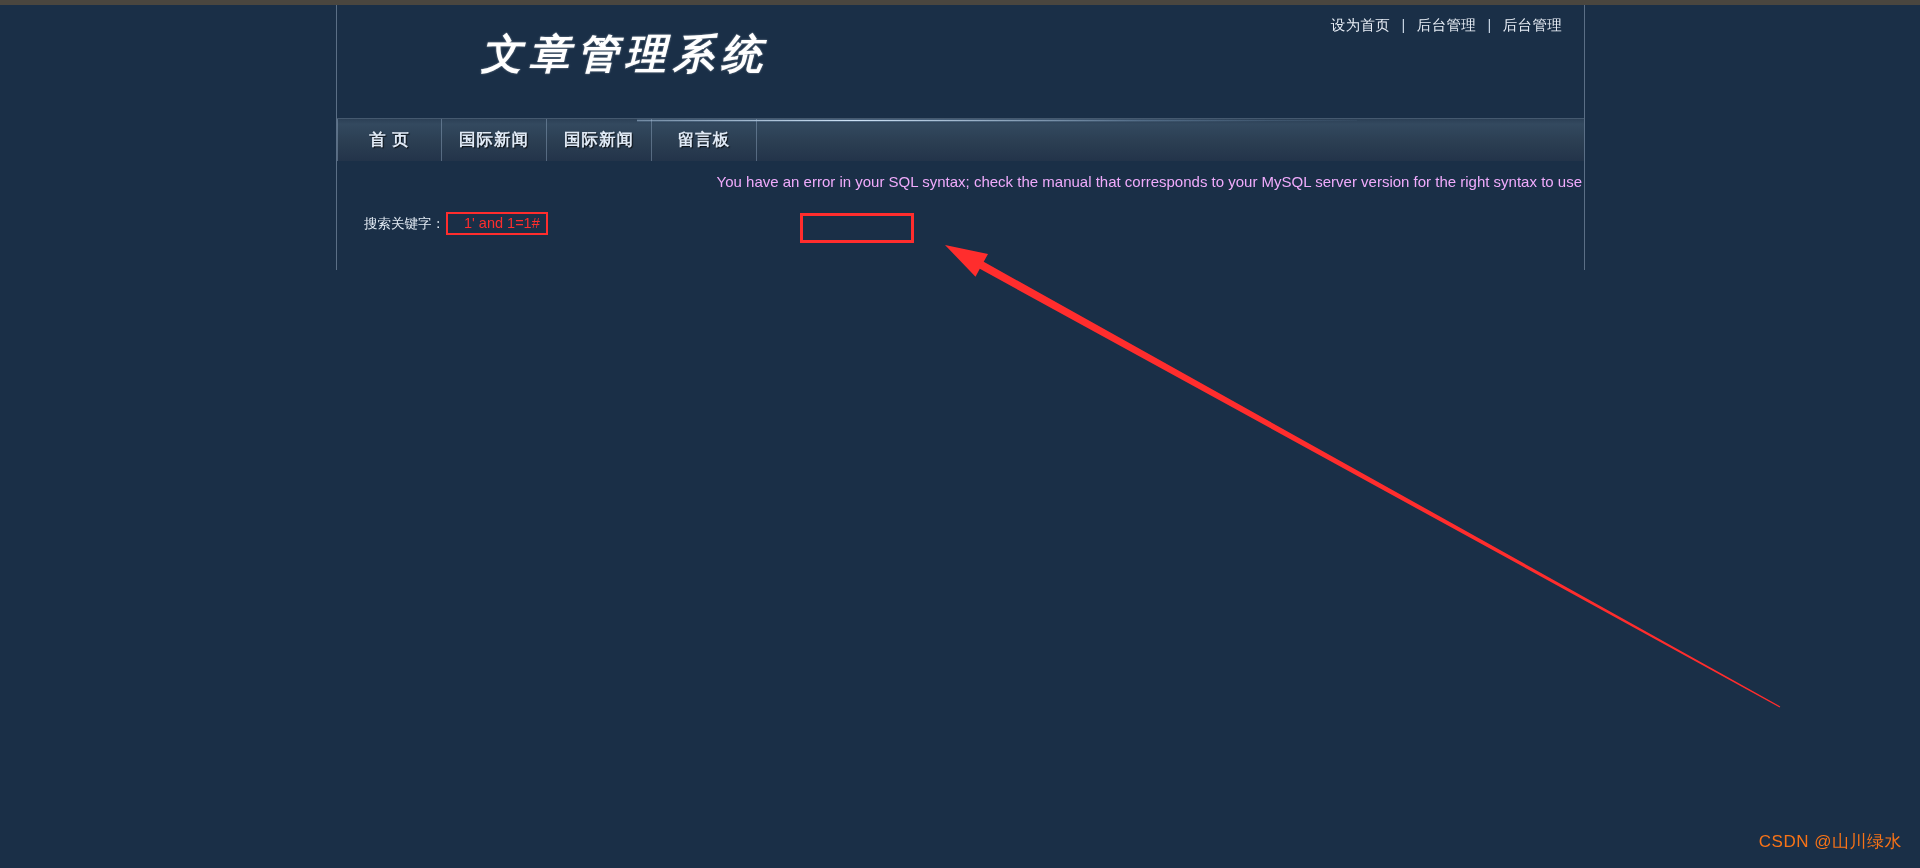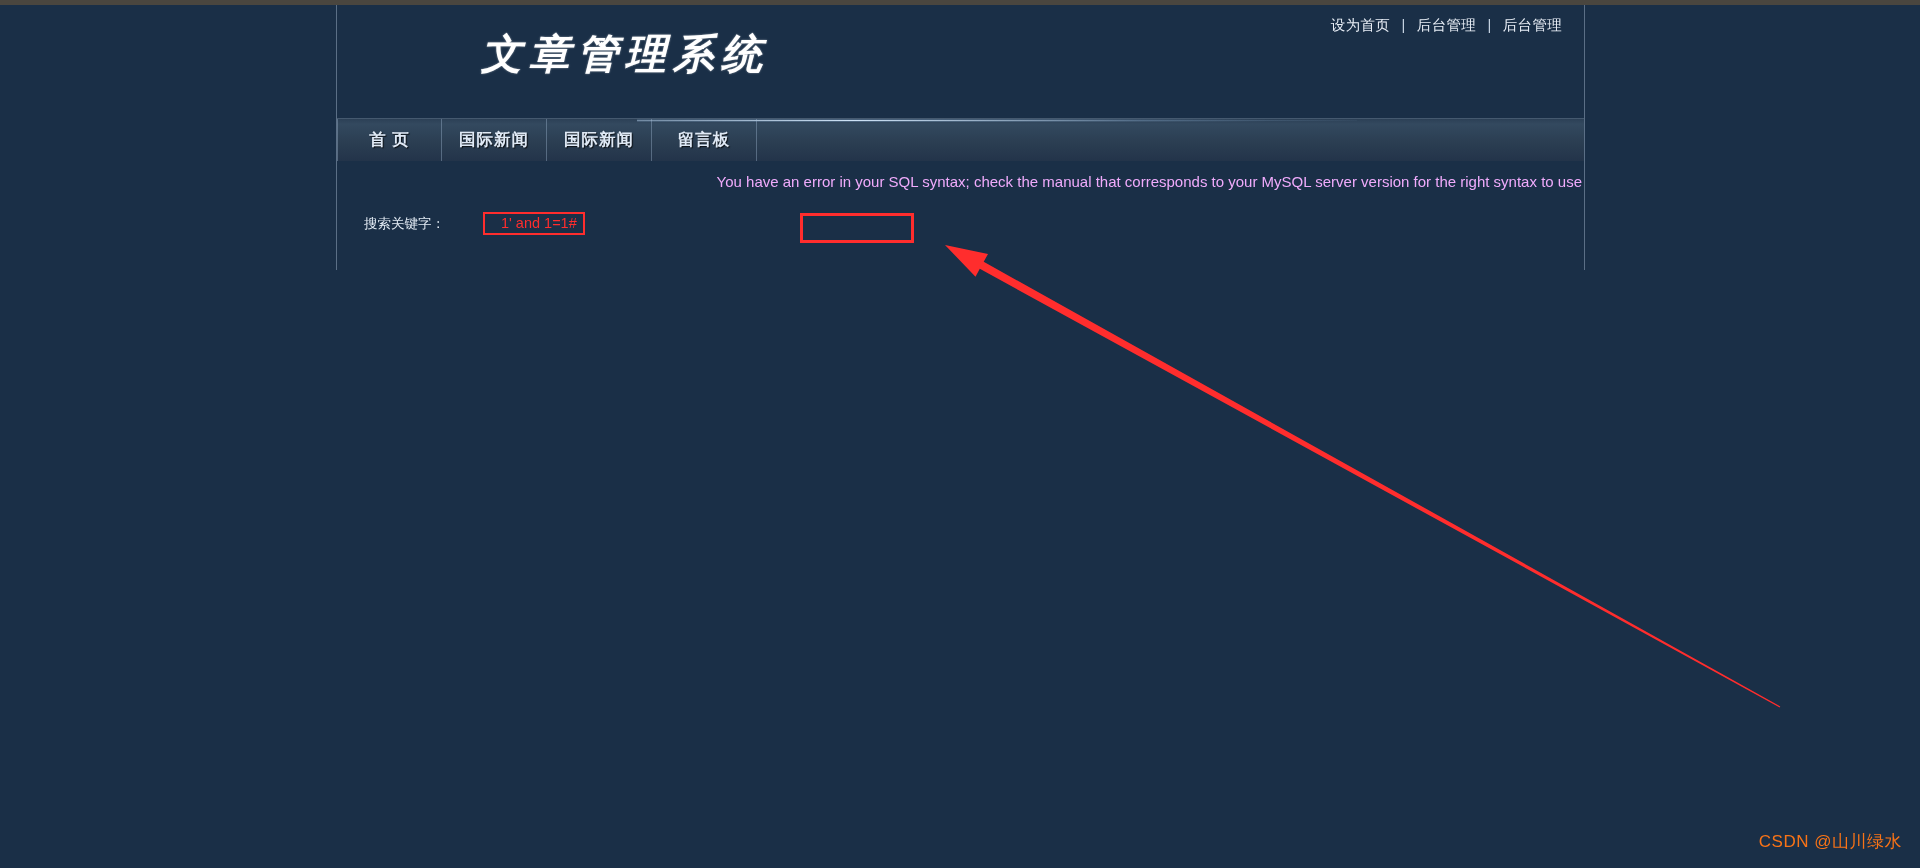--- a/index.html
+++ b/index.html
@@ -149,21 +149,20 @@
     position: relative;
     display: inline-block;
   }
   #search-row {
     margin-top: 17px;
     padding-left: 27px;
     font-size: 13.5px;
     color: #e4ecf5;
     display: flex;
     align-items: center;
-    gap: 37px;
   }
   #search-label { white-space: nowrap; }
   #search-value {
     color: #ff2d2d;
     font-size: 14.5px;
     padding: 1px 6px 2px 16px;
     margin-left: 1px;
     border: 2px solid #ff2d2d;
     white-space: nowrap;
   }

